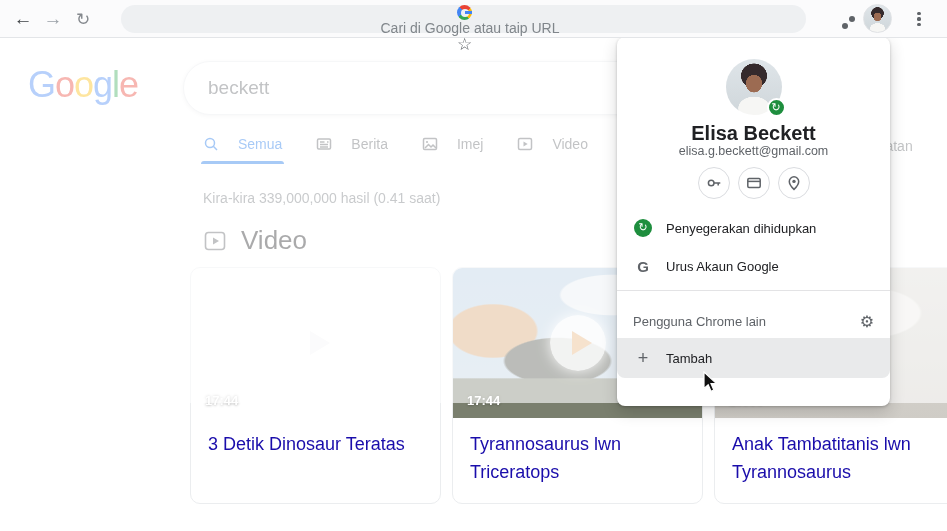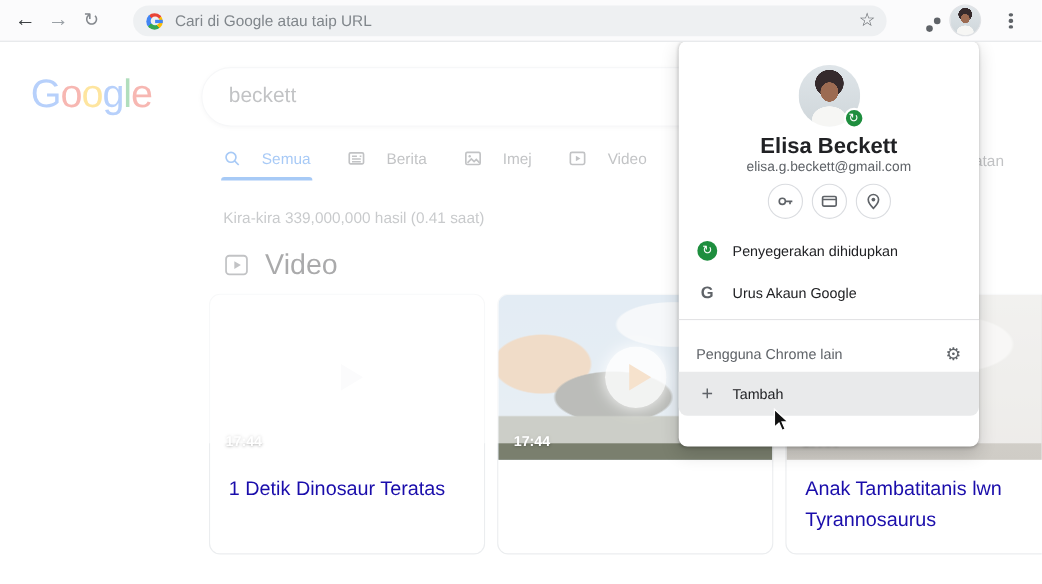--- a/index.html
+++ b/index.html
@@ -12,21 +12,21 @@
     background:#fbfbfc; border-bottom:1px solid #e3e5e8; z-index:40;
     display:flex; align-items:center; }
   .nav-btn { width:30px; height:30px; border:none; background:transparent;
     display:flex; align-items:center; justify-content:center; font-size:19px;
     color:#3c4043; cursor:pointer; }
   .nav-btn.back { margin-left:8px; }
   .nav-btn.fwd { color:#9aa0a6; }
   .nav-btn.reload { color:#85898e; font-size:17px; font-family:"DejaVu Sans",sans-serif; }
   .omnibox { position:absolute; left:121px; top:5px; width:685px; height:28px;
     background:#eef0f2; border-radius:14px; display:flex; align-items:center;
-    padding:0 10px 0 12px; }
+    padding:0 10px 0 12px;flex-direction:column; }
   .g-fav { position:relative; width:15px; height:15px; border-radius:50%; flex:none;
     background:conic-gradient(from -40deg,#ea4335 0 95deg,#fbbc05 95deg 185deg,#34a853 185deg 275deg,#4285f4 275deg 360deg); }
   .g-fav::before { content:""; position:absolute; inset:3.5px; background:#eef0f2; border-radius:50%; }
   .g-fav::after { content:""; position:absolute; right:0; top:6px; width:7px; height:3px; background:#4285f4; }
   .omni-text { margin-left:11px; font-size:14px; color:#80868b; flex:1; }
   .omni-star { border:none; background:none; font-size:17px; color:#5f6368; cursor:pointer;
     font-family:"DejaVu Sans",sans-serif; line-height:1; }
   .ext-btn { position:absolute; left:833px; top:7px; width:24px; height:24px; border:none;
     background:transparent; cursor:pointer; }
   .puzzle { position:relative; width:13px; height:13px; margin:5px auto 0; background:#5f6368; border-radius:2px; }
@@ -216,27 +216,28 @@
         <path d="M10 8.5 v7 l6-3.5 z" fill="#5f6368" stroke="none"></path>
       </svg>
       <span>Video</span>
     </div>
     <div class="cards" id="cards">
         <div class="card">
           <div class="thumb thumb1">
             <div class="play"></div>
             <span class="t-time">17:44</span>
           </div>
-          <div class="c-title">1 Detik Dinosaur Teratas</div>
+          <div class="c-title">3 Detik Dinosaur Teratas</div>
         </div>
         <div class="card">
           <div class="thumb thumb2">
             <div class="play"></div>
             <span class="t-time">17:44</span>
           </div>
+          <div class="c-title">Tyrannosaurus lwn Triceratops</div>
         </div>
         <div class="card">
           <div class="thumb thumb3">
             <div class="play"></div>
             <span class="t-time">17:44</span>
           </div>
           <div class="c-title">Anak Tambatitanis lwn Tyrannosaurus</div>
         </div>
       </div>
     <div class="dim"></div>

